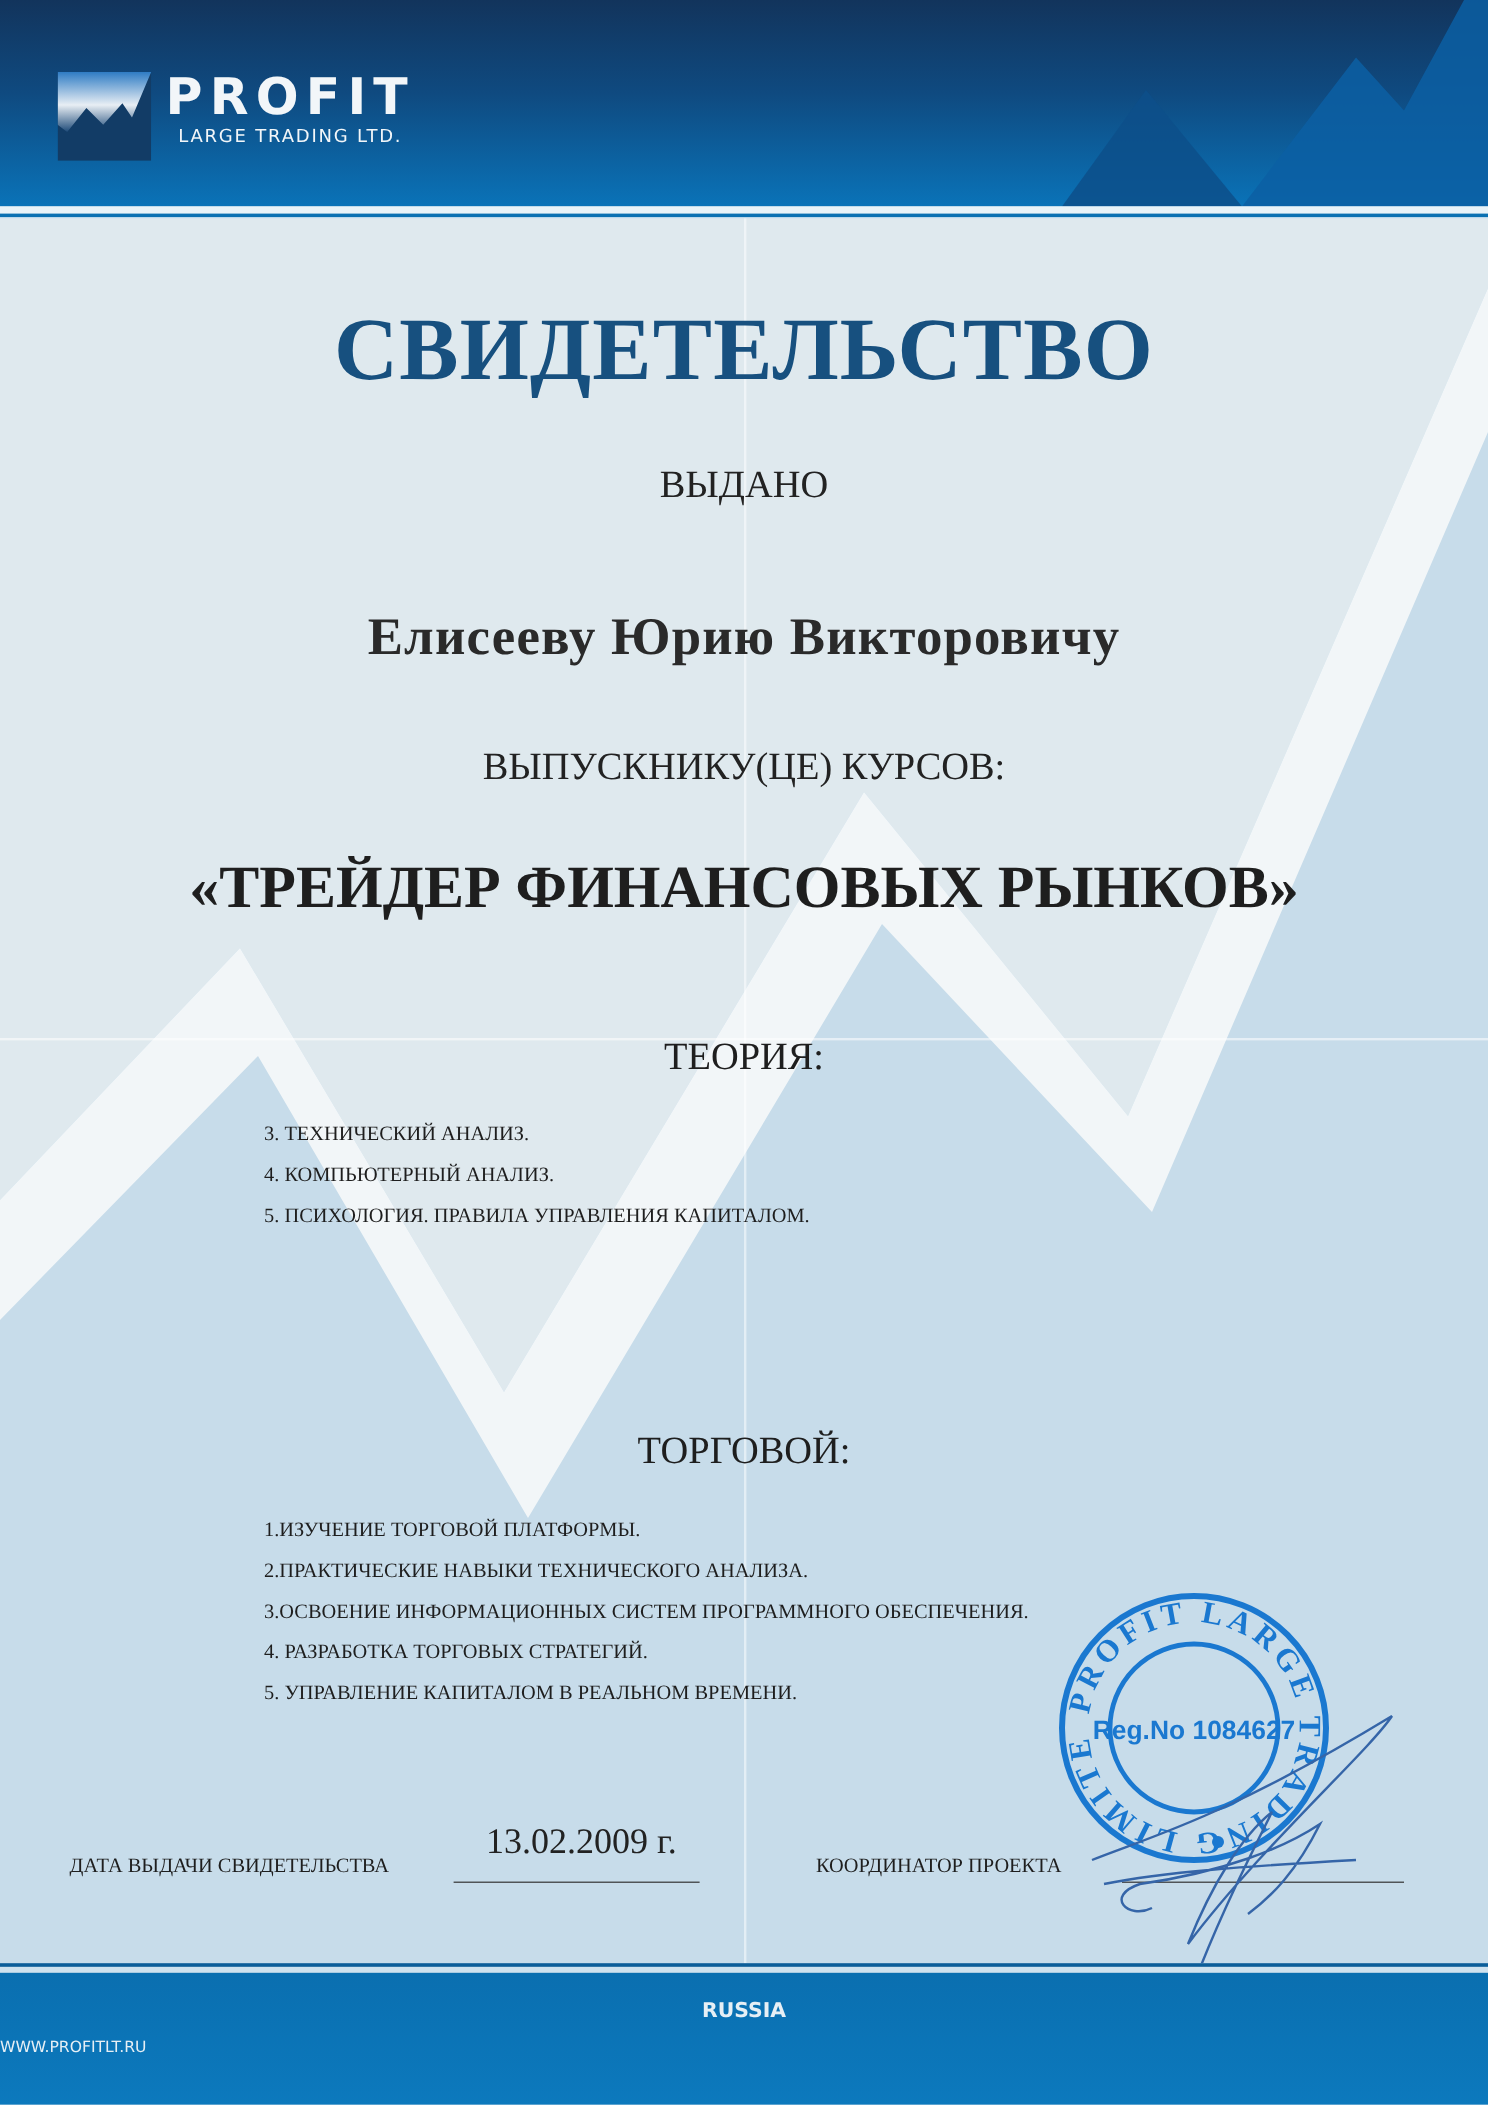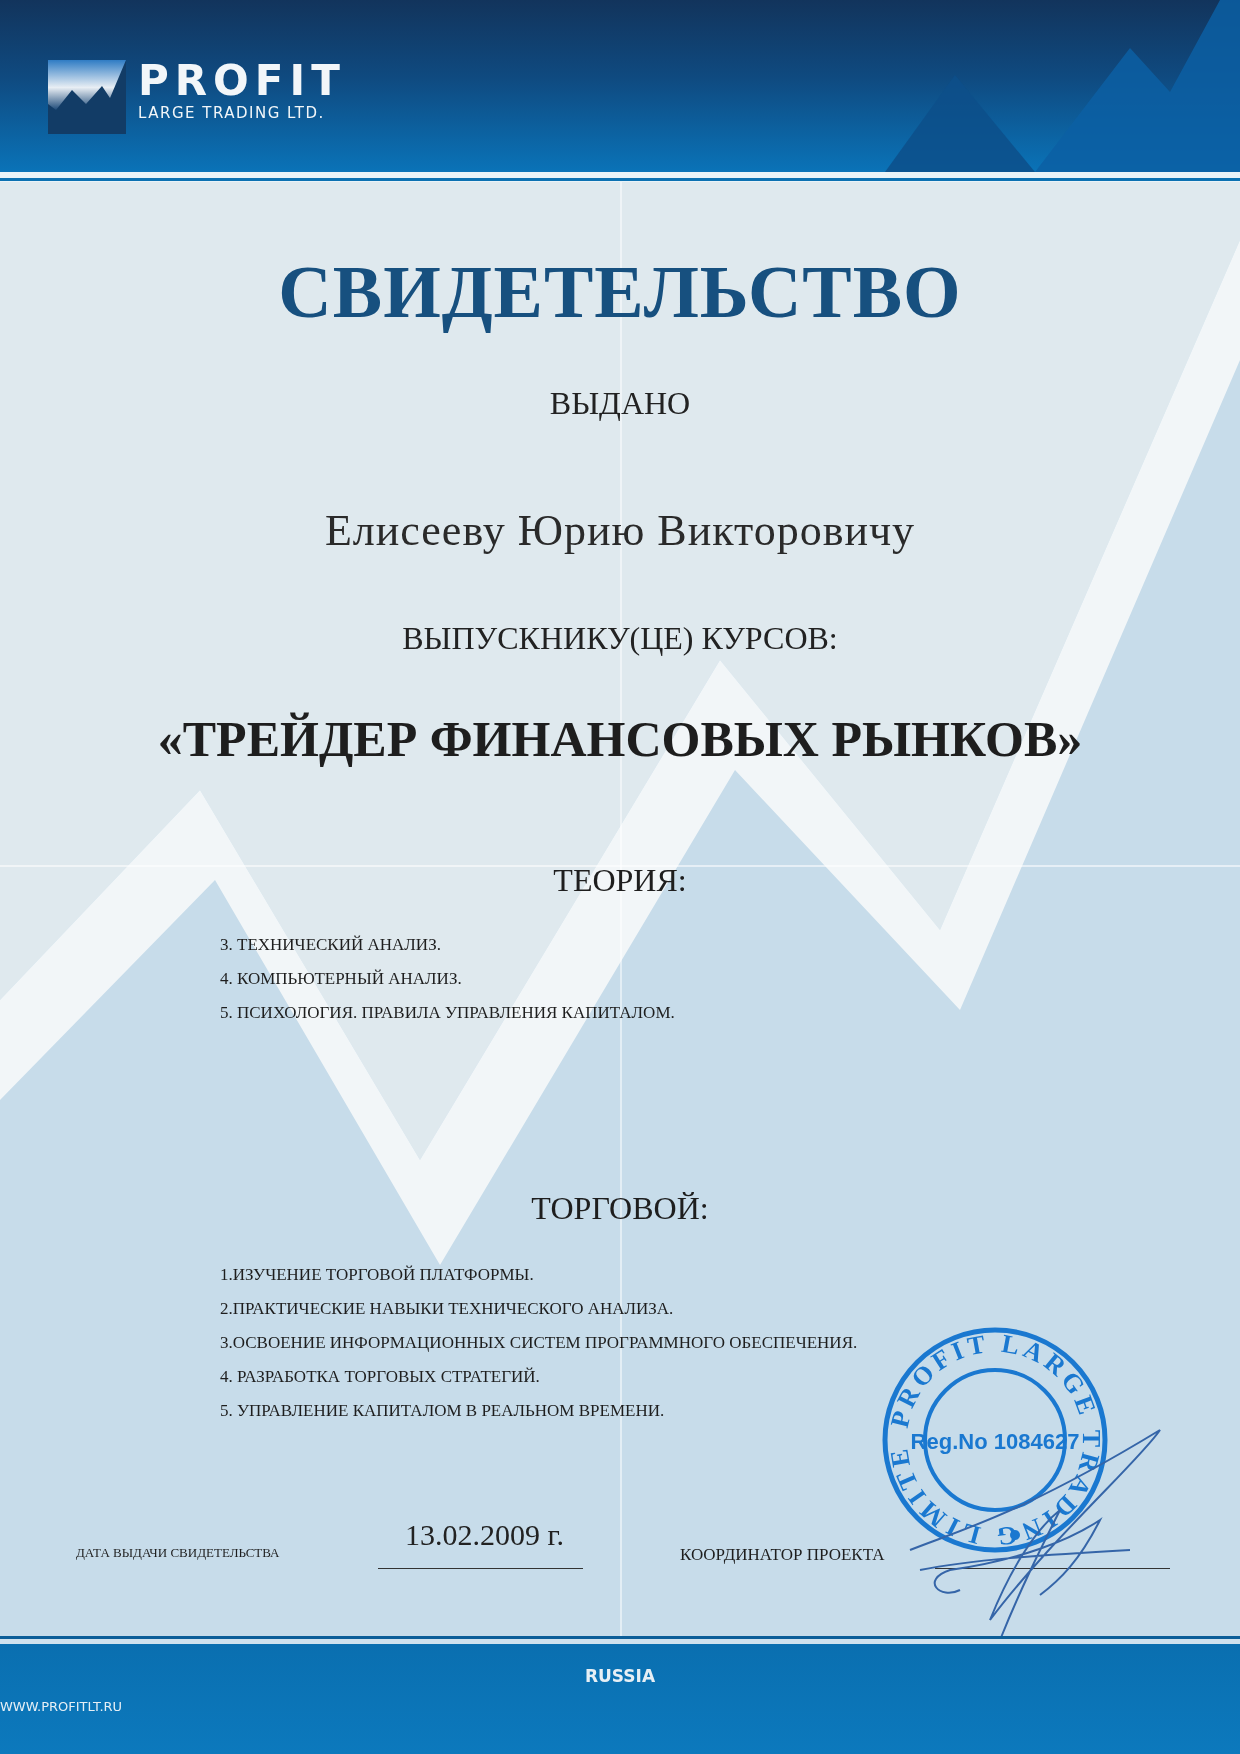--- a/index.html
+++ b/index.html
@@ -2,40 +2,40 @@
 <html><head>
 <meta charset="utf-8">
 <style>
   html, body { margin:0; padding:0; }
   body { width:1240px; height:1754px; position:relative; overflow:hidden; background:#d3e3ec; font-family:"Liberation Serif", serif; }
   .header { position:absolute; left:0; top:0; width:1240px; height:172px;
     background:linear-gradient(180deg,#12345c 0%,#0f4a80 45%,#0a73b8 100%); overflow:hidden; }
   .header svg.mountains { position:absolute; right:0; top:0; }
   .header-rule { position:absolute; left:0; top:172px; width:1240px; height:10px; background:#e9f3f8; }
   .header-rule::after { content:""; position:absolute; left:0; top:6px; width:100%; height:3px; background:#0b71b2; }
-  .logo { position:absolute; left:48px; top:60px; display:flex; align-items:flex-start; }
+  .logo { position:absolute; left:48px; top:60px; display:flex; align-items:flex-start;text-align:center; }
   .logo-mark { width:78px; height:74px; }
   .logo-text { margin-left:12px; color:#f2f6f9; }
   .logo-title { font-family:"DejaVu Sans", sans-serif; font-weight:bold; font-size:42px; letter-spacing:6px; line-height:42px; }
   .logo-sub { font-family:"DejaVu Sans", sans-serif; font-size:15px; letter-spacing:1.5px; margin-top:2px; }
   .bg { position:absolute; left:0; top:182px; width:1240px; height:1460px; }
   .fold-v { position:absolute; left:620px; top:182px; width:2px; height:1460px; background:rgba(255,255,255,0.5); }
   .fold-h { position:absolute; left:0; top:865px; width:1240px; height:2px; background:rgba(255,255,255,0.55); }
   .center { position:absolute; left:0; width:1240px; text-align:center; }
   .title { top:250px; font-size:74px; font-weight:bold; color:#17507f; letter-spacing:1px; }
   .issued { top:385px; font-size:32px; color:#222; }
-  .name { top:505px; font-size:44px; font-weight:normal; color:#2a2a2a; letter-spacing:1px; }
+  .name { top:505px; font-size:44px; font-weight:bold; color:#2a2a2a; letter-spacing:1px; }
   .graduate { top:620px; font-size:32px; color:#222; }
   .course { top:710px; font-size:50px; font-weight:bold; color:#1e1e1e; }
   .theory-h { top:862px; font-size:32px; color:#1e1e1e; }
   .practice-h { top:1190px; font-size:32px; color:#1e1e1e; }
   .list { position:absolute; left:220px; font-size:17px; color:#1e1e1e; line-height:34px; margin:0; padding:0; list-style:none; }
   .theory-list { top:928px; }
   .practice-list { top:1258px; }
-  .date-label { position:absolute; left:76px; top:1545px; font-size:13px; color:#1e1e1e; }
+  .date-label { position:absolute; left:58px; top:1545px; font-size:17px; color:#1e1e1e; }
   .date-line { position:absolute; left:378px; top:1568px; width:205px; border-bottom:1px solid #333; }
   .date-value { position:absolute; left:405px; top:1518px; font-size:30px; color:#222; }
   .coord-label { position:absolute; left:680px; top:1545px; font-size:17px; color:#1e1e1e; }
   .coord-line { position:absolute; left:935px; top:1568px; width:235px; border-bottom:1px solid #333; }
   .stamp { position:absolute; left:880px; top:1325px; width:230px; height:230px; }
   .signature { position:absolute; left:900px; top:1420px; width:290px; height:230px; }
   .footer-rule { position:absolute; left:0; top:1636px; width:1240px; height:8px; background:#cfe2ee; }
   .footer-rule::before { content:""; position:absolute; left:0; top:0; width:100%; height:3px; background:#0c5e99; }
   .footer { position:absolute; left:0; top:1644px; width:1240px; height:110px; background:linear-gradient(180deg,#0a6fb0,#0c79bd); }
   .footer-country { position:absolute; left:0; width:1240px; top:22px; text-align:center; font-family:"DejaVu Sans", sans-serif; font-weight:bold; font-size:17px; color:#e6eff5; }

